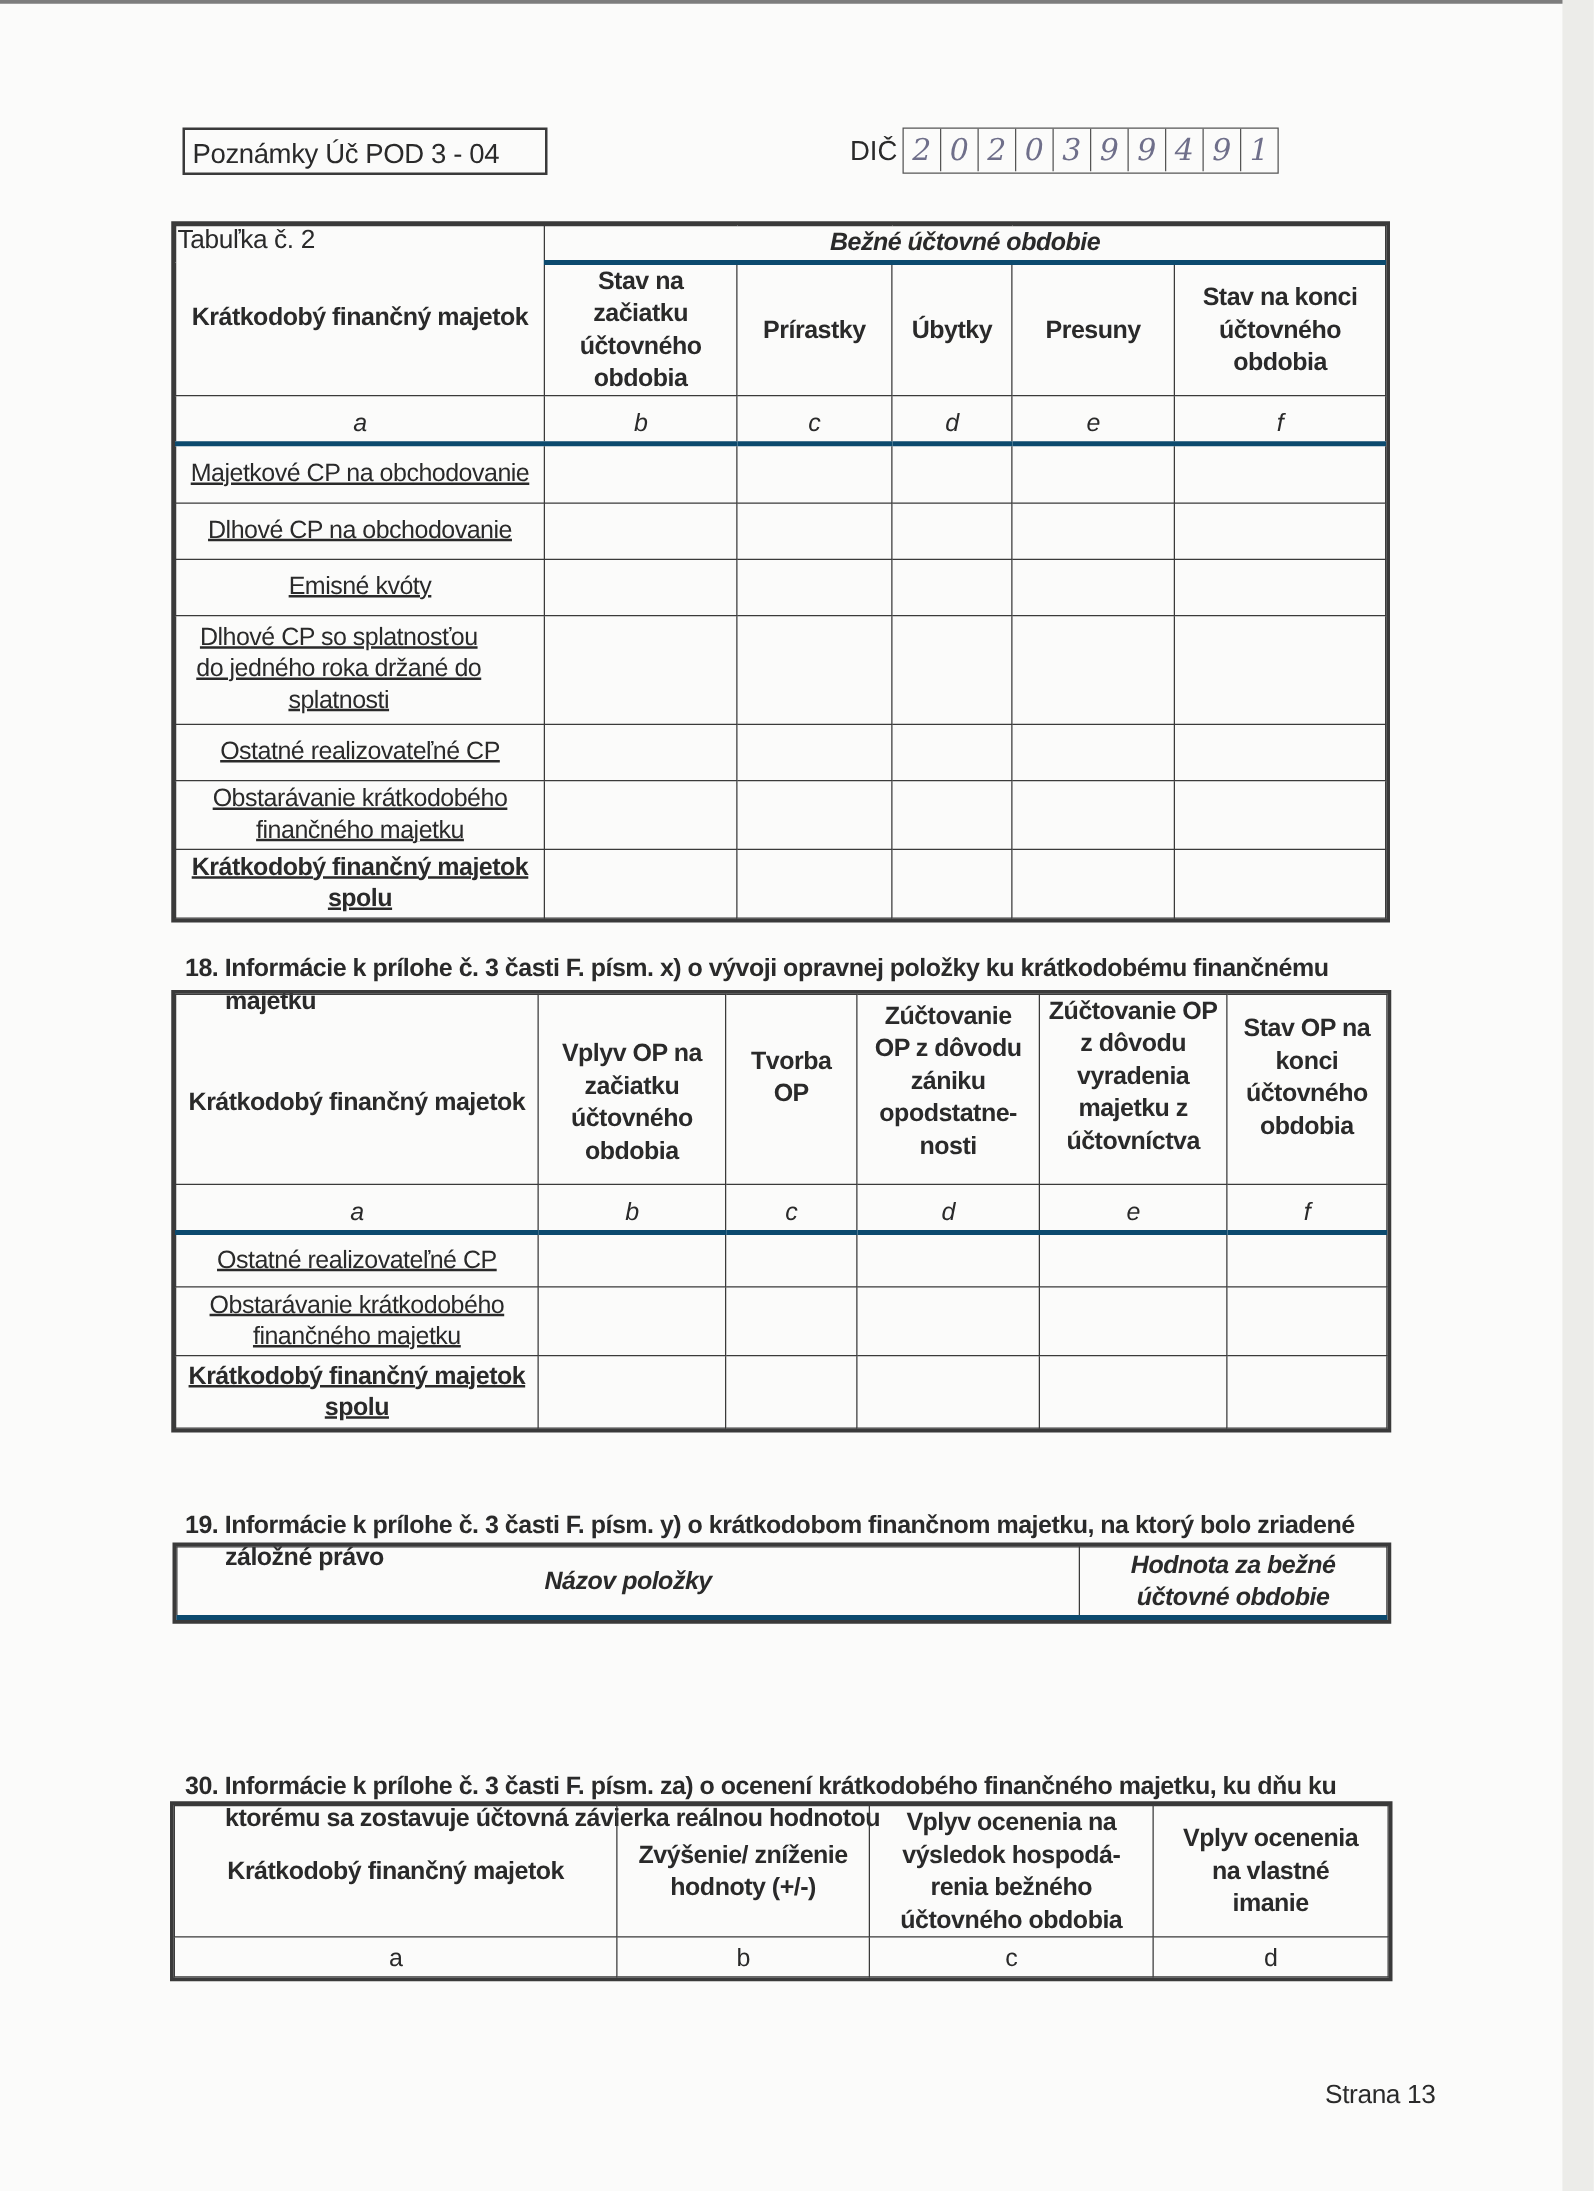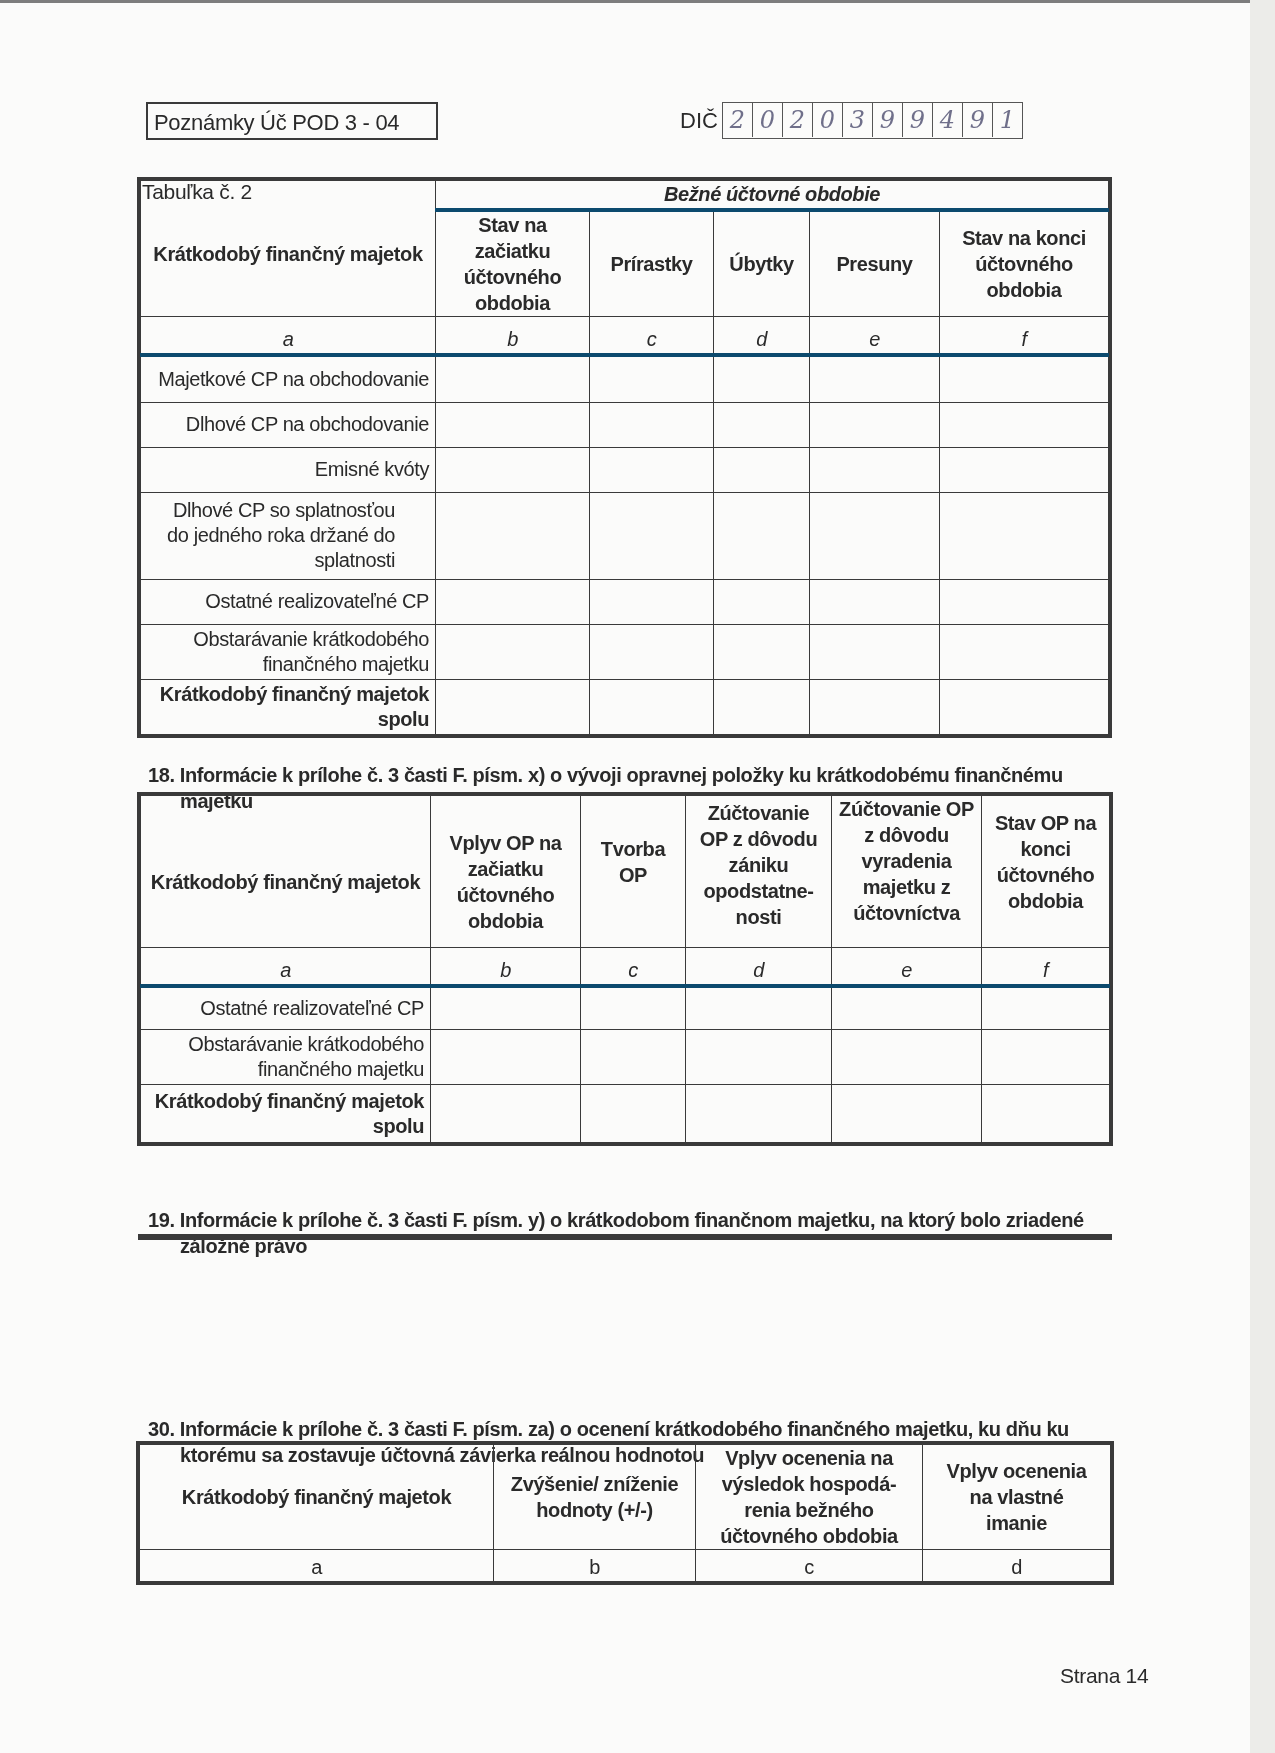--- a/index.html
+++ b/index.html
@@ -16,21 +16,21 @@
   .dic-label { left:680px; top:84px; font-size:22px; }
   .dic-boxes { left:722px; top:78px; height:37px; display:flex; border:1.5px solid #555; }
   .dic-cell { width:29px; height:34px; border-right:1.5px solid #555; font-family:"DejaVu Serif", serif; font-style:italic; color:#6f6f8a; font-size:24px; text-align:center; line-height:34px; }
   .dic-cell:last-child { border-right:none; }
   .caption { font-size:21px; letter-spacing:-0.3px; }
   .sec-title { font-size:20px; font-weight:bold; letter-spacing:-0.4px; line-height:26px; }
   table { border-collapse:collapse; position:absolute; table-layout:fixed; }
   td, th { border:1.5px solid #3a3a3a; padding:0; font-size:20px; letter-spacing:-0.4px; }
   th { font-weight:bold; text-align:center; line-height:26px; vertical-align:middle; }
   .outer { outline:3px solid #3a3a3a; }
-  .rowlabel { padding:2px 6px; text-align:right; font-weight:normal; line-height:25px; vertical-align:middle; }
+  .rowlabel { padding:2px 6px; text-align:center; font-weight:normal; line-height:25px; vertical-align:middle;text-decoration:underline; }
   .rowlabel.bold { font-weight:bold; }
   .col-letter { font-weight:normal; text-align:center; vertical-align:bottom; padding-bottom:2px; }
   .thickb { border-bottom:4px solid #0c4a6e;font-style:italic; }
   .cell { background:transparent; }
   .page-num { left:1060px; top:1640px; font-size:21px; letter-spacing:-0.3px; }
 </style>
 </head>
 <body>
 
 <div class="page"></div>
@@ -199,20 +199,24 @@
 </tbody>
   </table>
 
 <div class="abs sec-title" style="left:148px; top:1183px; width:960px; padding-left:32px; text-indent:-32px;">19. Informácie k prílohe č. 3 časti F. písm. y) o krátkodobom finančnom majetku, na ktorý bolo zriadené záložné právo</div>
 <table class="outer" style="left:141px; top:1237px; width:968px;">
   <colgroup>
       <col style="width:722px">
       <col style="width:246px">
     </colgroup>
   <tbody>
+      <tr style="height:56px">
+    <th class="thickb">Názov položky</th>
+    <th class="thickb" style="padding:0 30px;">Hodnota za bežné účtovné obdobie</th>
+  </tr>
 </tbody>
   </table>
 
 <div class="abs sec-title" style="left:148px; top:1392px; width:960px; padding-left:32px; text-indent:-32px;">30. Informácie k prílohe č. 3 časti F. písm.  za) o ocenení krátkodobého finančného  majetku, ku dňu ku ktorému sa zostavuje účtovná závierka reálnou hodnotou</div>
 <table class="outer" style="left:139px; top:1444px; width:971px;">
   <colgroup>
     <col style="width:354px">
       <col style="width:202px">
       <col style="width:227px">
       <col style="width:188px">
@@ -226,13 +230,13 @@
   </tr>
   <tr style="height:32px">
     <td class="col-letter" style="border-top:none;">a</td>
     <td class="col-letter" style="border-top:none;">b</td>
     <td class="col-letter" style="border-top:none;">c</td>
     <td class="col-letter" style="border-top:none;">d</td>
   </tr>
 </tbody>
   </table>
 
-<div class="abs page-num">Strana 14</div>
+<div class="abs page-num">Strana 13</div>
 
 </body></html>

